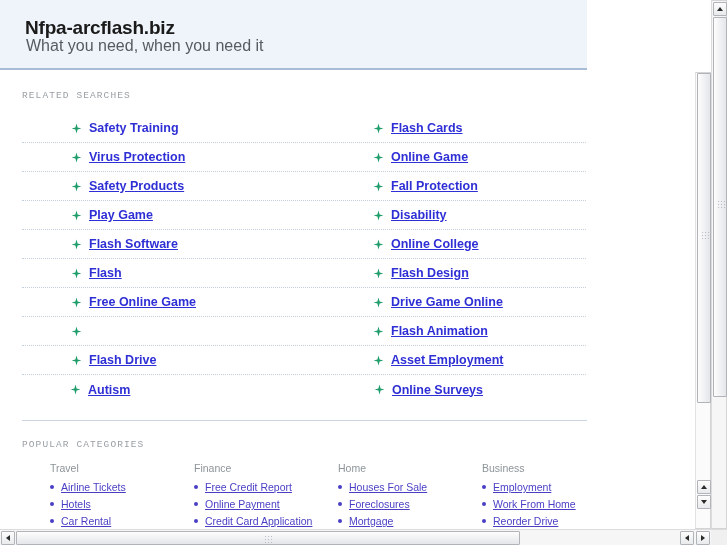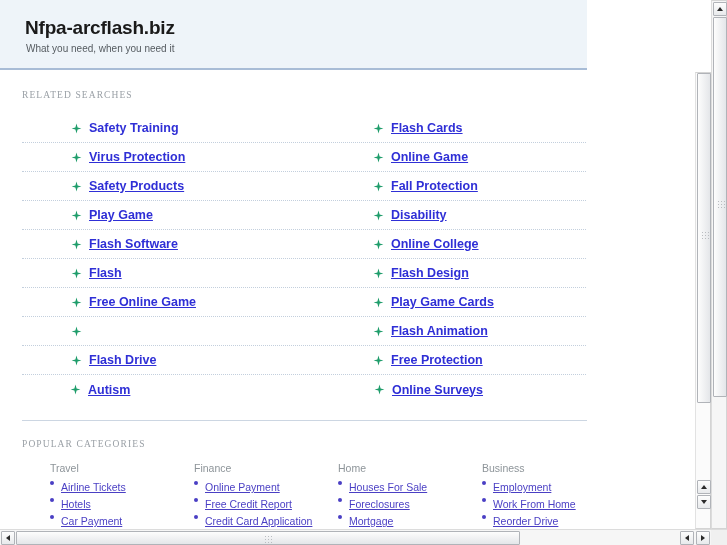--- a/index.html
+++ b/index.html
@@ -37,22 +37,22 @@
   #site-title {
     position: absolute;
     left: 25px; top: 17px;
     font-size: 19px;
     font-weight: bold;
     color: #1a1a1a;
     letter-spacing: -0.2px;
   }
   #site-tagline {
     position: absolute;
-    left: 26px; top: 43px;
-    font-size: 10px;
+    left: 26px; top: 37px;
+    font-size: 16px;
     color: #555b60;
   }
 
   
   #content-wrap {
     position: absolute;
     left: 0; top: 72px;
     width: 711px; height: 457px;
   }
 
@@ -60,21 +60,21 @@
     position: absolute;
     left: 0; top: 0;
     width: 648px; height: 457px;
     border-right: 1px solid #ccd6e2;
   }
 
   .section-label {
     font-size: 9.5px;
     color: #9aa0a6;
     letter-spacing: 1.1px;
-    font-family: Liberation Serif, serif;
+    font-family: Liberation Mono, monospace;
   }
 
   #related-label {
     position: absolute;
     left: 22px; top: 18px;
   }
 
   
   #searches {
     position: absolute;
@@ -134,21 +134,21 @@
   .catcol { width: 144px; }
   .catcol:nth-child(4) { width: 150px; }
   .cat-head {
     font-size: 10.5px;
     color: #8d9499;
     margin-bottom: 7px;
     font-family: "Liberation Sans", sans-serif;
   }
   .cat-item {
     display: flex;
-    align-items: flex-start;
+    align-items: center;
     margin-bottom: 5px;
   }
   .cat-bullet {
     width: 4px; height: 4px;
     border-radius: 50%;
     background: #4a3fc4;
     margin-right: 7px;
     flex: 0 0 auto;
   }
   .cat-link {
@@ -448,21 +448,21 @@
                   </svg>
                 </span>
                 <span class="slink">Free Online Game</span>
               </div>
               <div class="scell right">
                 <span class="sbullet">
                   <svg width="11" height="11" viewBox="0 0 11 11">
                     <path d="M5.5 0.6 L6.6 4.4 L10.4 5.5 L6.6 6.6 L5.5 10.4 L4.4 6.6 L0.6 5.5 L4.4 4.4 Z" fill="#1f9d6b"></path>
                   </svg>
                 </span>
-                <span class="slink">Play Game Cards</span>
+                <span class="slink">Drive Game Online</span>
               </div>
             </div>
             <div class="srow">
               <div class="scell left">
                 <span class="sbullet">
                   <svg width="11" height="11" viewBox="0 0 11 11">
                     <path d="M5.5 0.6 L6.6 4.4 L10.4 5.5 L6.6 6.6 L5.5 10.4 L4.4 6.6 L0.6 5.5 L4.4 4.4 Z" fill="#1f9d6b"></path>
                   </svg>
                 </span>
               </div>
@@ -483,21 +483,21 @@
                   </svg>
                 </span>
                 <span class="slink">Flash Drive</span>
               </div>
               <div class="scell right">
                 <span class="sbullet">
                   <svg width="11" height="11" viewBox="0 0 11 11">
                     <path d="M5.5 0.6 L6.6 4.4 L10.4 5.5 L6.6 6.6 L5.5 10.4 L4.4 6.6 L0.6 5.5 L4.4 4.4 Z" fill="#1f9d6b"></path>
                   </svg>
                 </span>
-                <span class="slink">Free Protection</span>
+                <span class="slink">Asset Employment</span>
               </div>
             </div>
             <div class="srow">
               <div class="scell right">
                 <span class="sbullet">
                   <svg width="11" height="11" viewBox="0 0 11 11">
                     <path d="M5.5 0.6 L6.6 4.4 L10.4 5.5 L6.6 6.6 L5.5 10.4 L4.4 6.6 L0.6 5.5 L4.4 4.4 Z" fill="#1f9d6b"></path>
                   </svg>
                 </span>
                 <span class="slink">Autism</span>
@@ -523,32 +523,32 @@
               <div class="cat-item">
                 <span class="cat-bullet"></span>
                 <span class="cat-link">Airline Tickets</span>
               </div>
               <div class="cat-item">
                 <span class="cat-bullet"></span>
                 <span class="cat-link">Hotels</span>
               </div>
               <div class="cat-item">
                 <span class="cat-bullet"></span>
-                <span class="cat-link">Car Payment</span>
+                <span class="cat-link">Car Rental</span>
               </div>
             </div>
             <div class="catcol">
               <div class="cat-head">Finance</div>
               <div class="cat-item">
                 <span class="cat-bullet"></span>
+                <span class="cat-link">Free Credit Report</span>
+              </div>
+              <div class="cat-item">
+                <span class="cat-bullet"></span>
                 <span class="cat-link">Online Payment</span>
-              </div>
-              <div class="cat-item">
-                <span class="cat-bullet"></span>
-                <span class="cat-link">Free Credit Report</span>
               </div>
               <div class="cat-item">
                 <span class="cat-bullet"></span>
                 <span class="cat-link">Credit Card Application</span>
               </div>
             </div>
             <div class="catcol">
               <div class="cat-head">Home</div>
               <div class="cat-item">
                 <span class="cat-bullet"></span>

